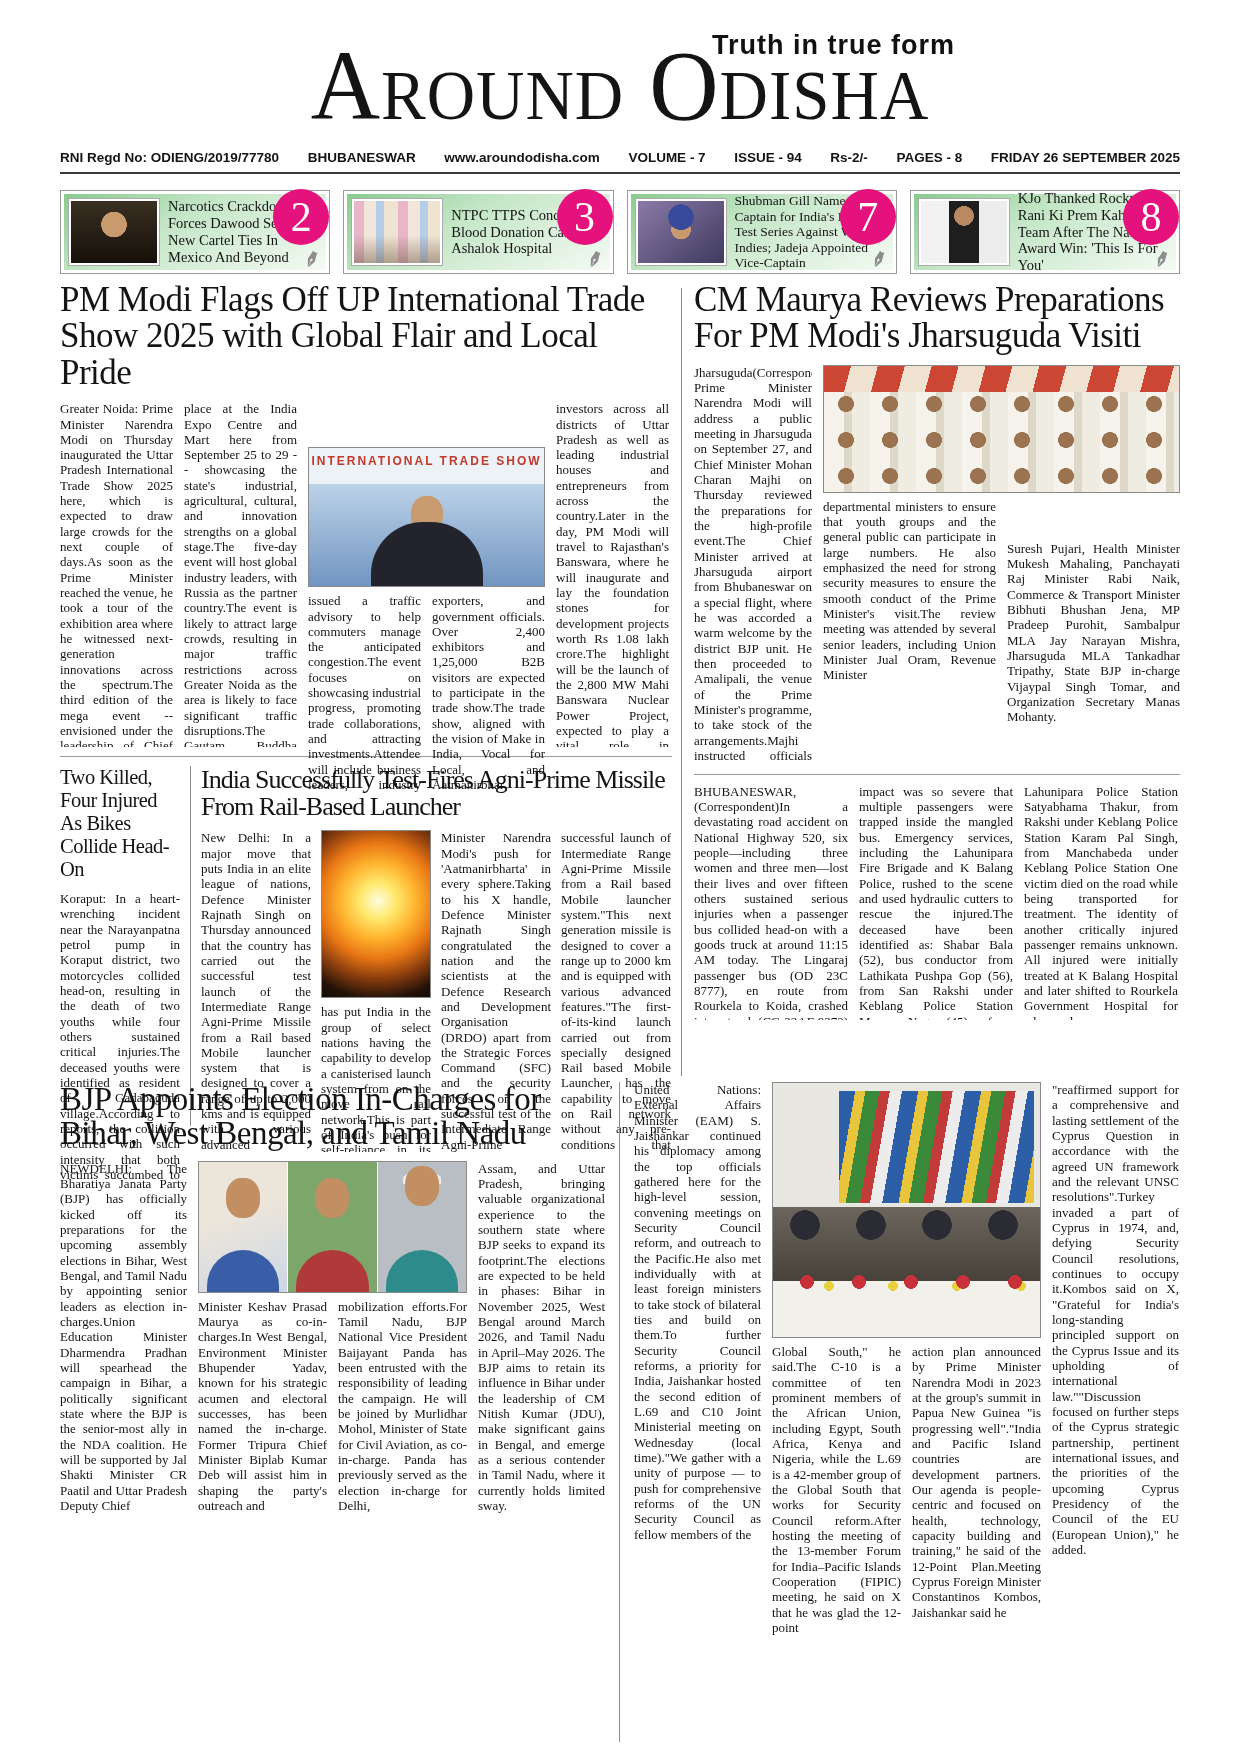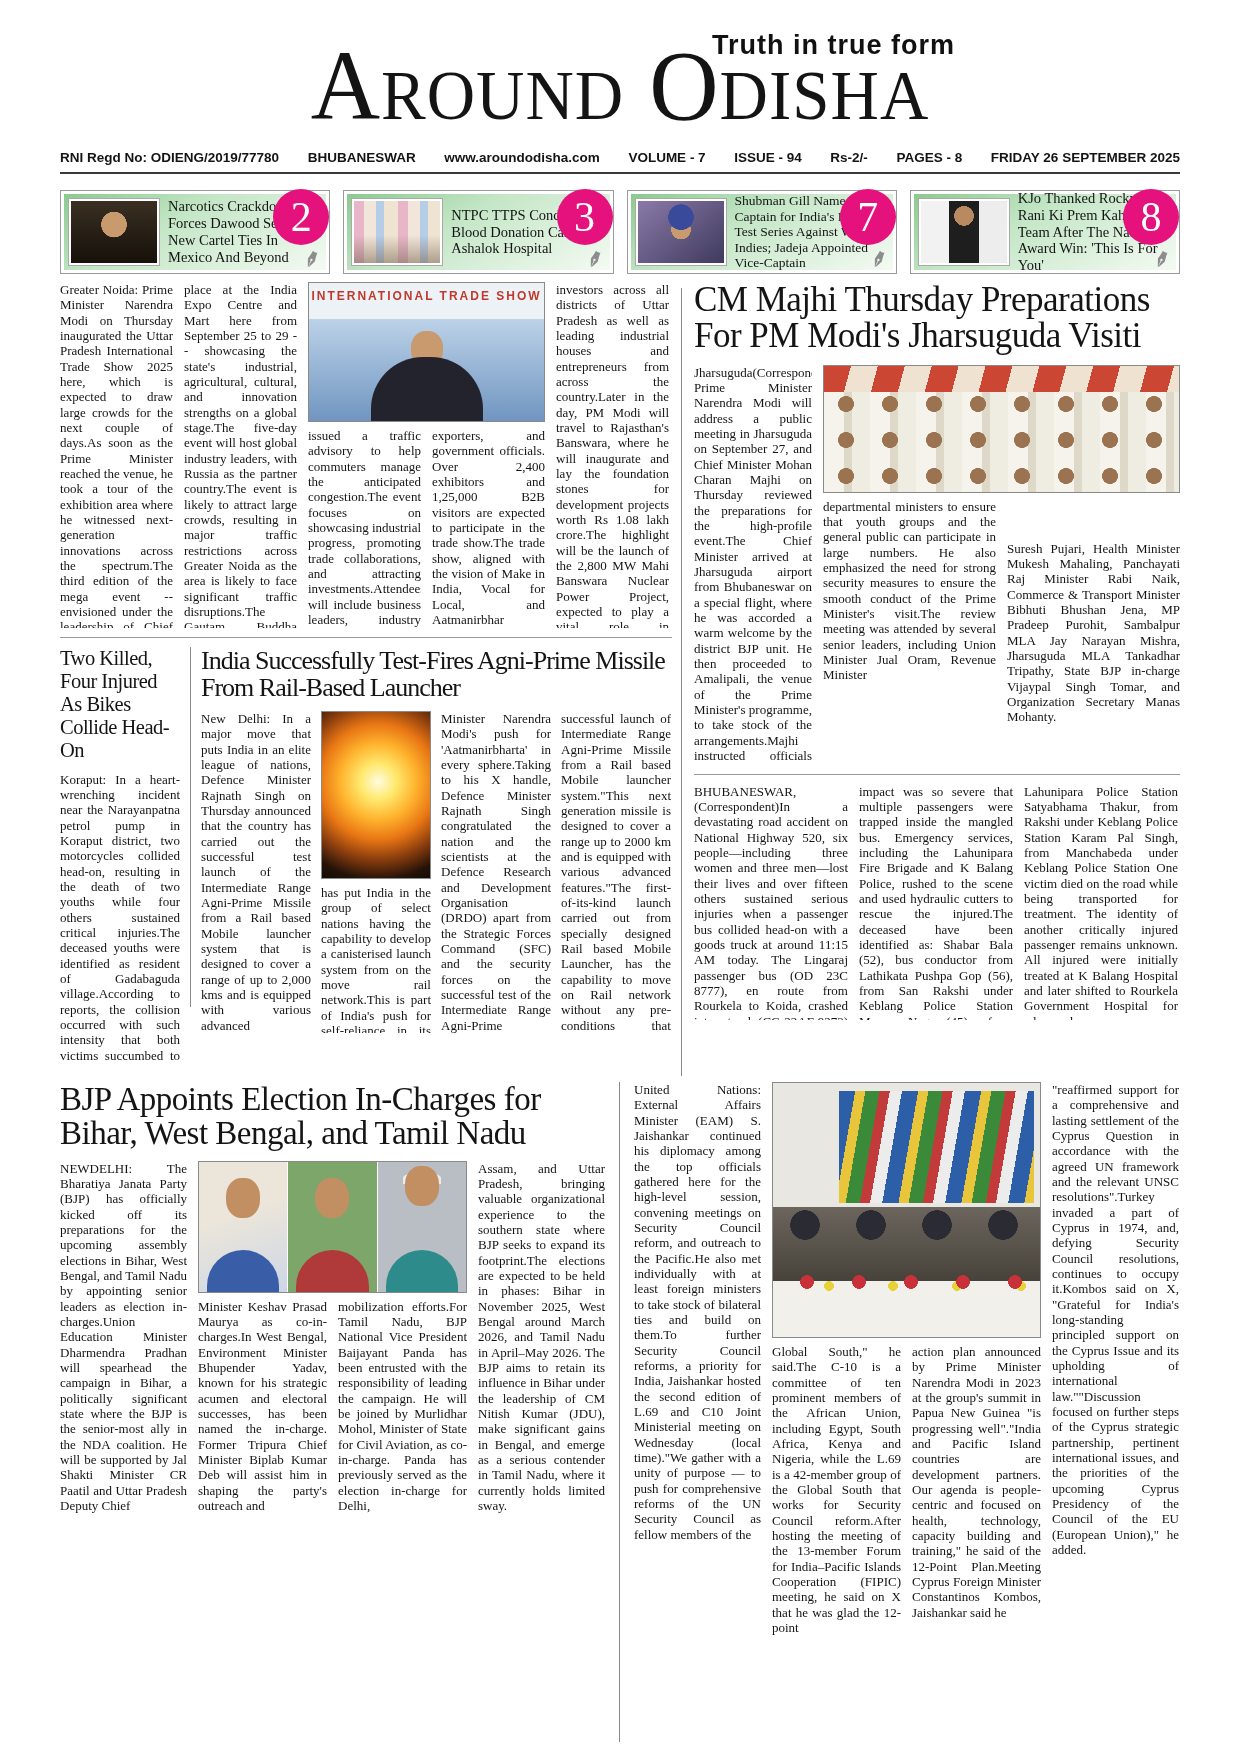--- a/index.html
+++ b/index.html
@@ -121,24 +121,25 @@
       <div class="tphoto" style="background:radial-gradient(circle 10px at 50% 24%,#b98a62 97%,transparent 100%),linear-gradient(90deg,#f2f2f2 0 32%,#1e1e1e 32% 68%,#ededed 68% 100%);"></div>
       <div class="ttext">KJo Thanked Rocky Aur Rani Ki Prem Kahani Team After The National Award Win: 'This Is For You'</div>
       <div class="pgc">8</div>
       <div class="pen">✒</div>
     </div>
   </div>
 
   <div class="leftstack">
 
     <div>
+      <h1 class="hl" style="font-size:35px;">PM Modi Flags Off UP International Trade Show 2025 with Global Flair and Local Pride</h1>
       <div class="cols" style="height:346px;">
         <div class="col" style="width:113px;height:346px;">Greater Noida: Prime Minister Narendra Modi on Thursday inaugurated the Uttar Pradesh International Trade Show 2025 here, which is expected to draw large crowds for the next couple of days.As soon as the Prime Minister reached the venue, he took a tour of the exhibition area where he witnessed next-generation innovations across the spectrum.The third edition of the mega event -- envisioned under the leadership of Chief Minister Yogi Adityanath -- is taking</div>
         <div class="col" style="width:113px;height:346px;">place at the India Expo Centre and Mart here from September 25 to 29 - - showcasing the state's industrial, agricultural, cultural, and innovation strengths on a global stage.The five-day event will host global industry leaders, with Russia as the partner country.The event is likely to attract large crowds, resulting in major traffic restrictions across Greater Noida as the area is likely to face significant traffic disruptions.The Gautam Buddha Nagar Police have</div>
-        <div style="width:237px;flex:none;">
+        <div style="width:237px;flex:none;margin-top:46px;">
           <div class="imgbox" style="width:237px;height:140px;">
             <div class="ts-banner">INTERNATIONAL TRADE SHOW</div>
             <div class="ts-bg">
               <div class="ts-head"></div>
               <div class="ts-beard"></div>
               <div class="ts-man"></div>
             </div>
           </div>
           <div class="cols" style="margin-top:6px;">
             <div class="col" style="width:113px;height:200px;">issued a traffic advisory to help commuters manage the anticipated congestion.The event focuses on showcasing industrial progress, promoting trade collaborations, and attracting investments.Attendees will include business leaders, industry experts, startups,</div>
@@ -170,21 +171,21 @@
         </div>
       </div>
     </div>
   </div>
 
   <div class="mainvrule"></div>
 
   <div class="rightstack">
 
     <div>
-      <h1 class="hl" style="font-size:35px;">CM Majhi Thursday Preparations For PM Modi's Jharsuguda Visiti</h1>
+      <h1 class="hl" style="font-size:35px;">CM Maurya Reviews Preparations For PM Modi's Jharsuguda Visiti</h1>
       <div class="cols" style="height:400px;">
         <div class="col" style="width:118px;height:400px;">Jharsuguda(Correspondent): Prime Minister Narendra Modi will address a public meeting in Jharsuguda on September 27, and Chief Minister Mohan Charan Majhi on Thursday reviewed the preparations for the high-profile event.The Chief Minister arrived at Jharsuguda airport from Bhubaneswar on a special flight, where he was accorded a warm welcome by the district BJP unit. He then proceeded to Amalipali, the venue of the Prime Minister's programme, to take stock of the arrangements.Majhi instructed officials and</div>
         <div style="width:357px;flex:none;">
           <div class="imgbox" style="width:357px;height:128px;">
             <div class="tent"></div>
             <div class="crowdbody"></div>
           </div>
           <div class="cols" style="margin-top:6px;">
             <div class="col" style="width:173px;height:266px;">departmental ministers to ensure that youth groups and the general public can participate in large numbers. He also emphasized the need for strong security measures to ensure the smooth conduct of the Prime Minister's visit.The review meeting was attended by several senior leaders, including Union Minister Jual Oram, Revenue Minister</div>
             <div class="col" style="width:173px;height:266px;margin-top:42px;">Suresh Pujari, Health Minister Mukesh Mahaling, Panchayati Raj Minister Rabi Naik, Commerce &amp; Transport Minister Bibhuti Bhushan Jena, MP Pradeep Purohit, Sambalpur MLA Jay Narayan Mishra, Jharsuguda MLA Tankadhar Tripathy, State BJP in-charge Vijaypal Singh Tomar, and Organization Secretary Manas Mohanty.</div>

